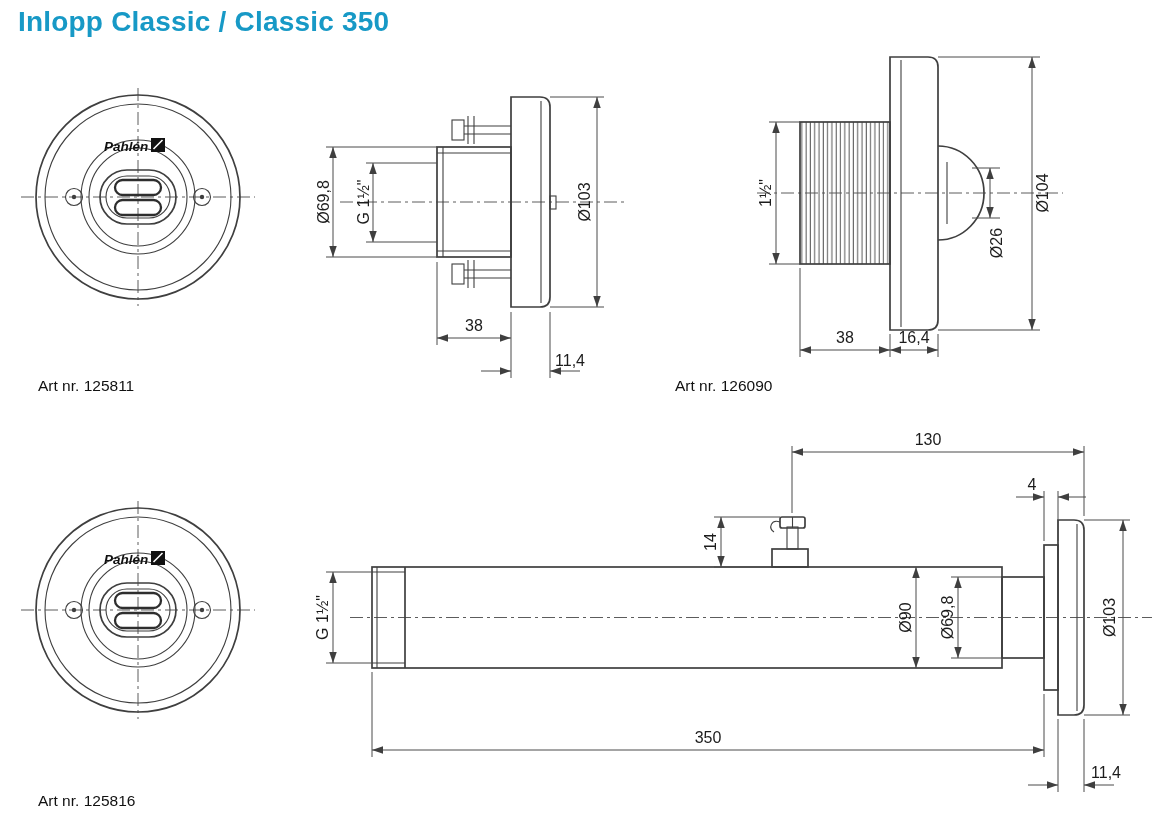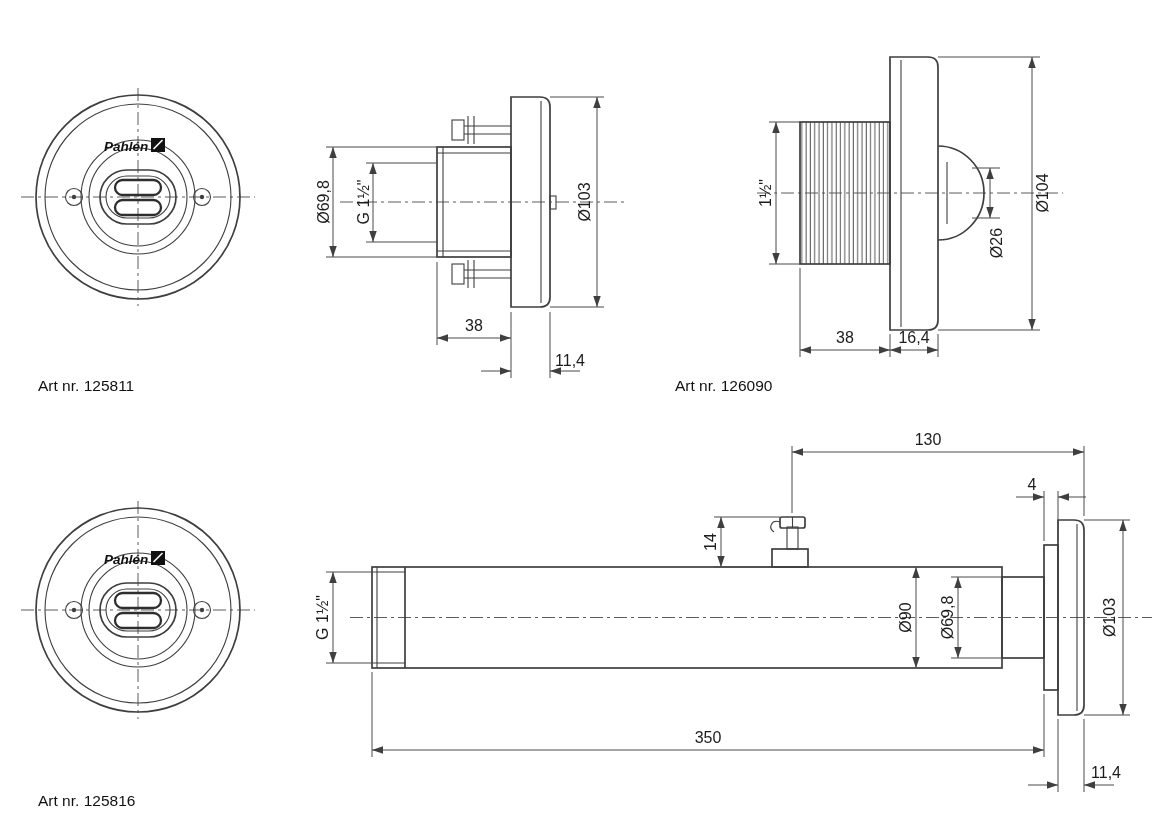--- a/index.html
+++ b/index.html
@@ -21,20 +21,21 @@
   .cl  {fill:none;stroke:#4a4a4a;stroke-width:0.9;stroke-dasharray:13 4 3 4;}
   .lbl {font-size:16px;fill:#1c1c1c;}
   .art {font-size:15.5px;fill:#111111;}
   .logo{font-size:13.5px;font-weight:bold;font-style:italic;fill:#111111;}
   .dot {fill:#3f3f3f;stroke:none;}
 </style>
 </head>
 <body>
 
 <div class="page">
+  <h1 class="title">Inlopp Classic / Classic 350</h1>
 
   <svg class="sheet" width="1169" height="839" viewBox="0 0 1169 839" xmlns="http://www.w3.org/2000/svg" xmlns:xlink="http://www.w3.org/1999/xlink">
 
     <defs>
       <marker id="arr" viewBox="0 0 10 10" refX="10" refY="5" markerWidth="11" markerHeight="11" markerUnits="userSpaceOnUse" orient="auto-start-reverse">
         <path d="M0,1.6 L10,5 L0,8.4 Z" fill="#3f3f3f"></path>
       </marker>
       <pattern id="hatch" width="4.3" height="8" patternUnits="userSpaceOnUse">
         <line x1="2" y1="0" x2="2" y2="8" stroke="#555555" stroke-width="1"></line>
       </pattern>

